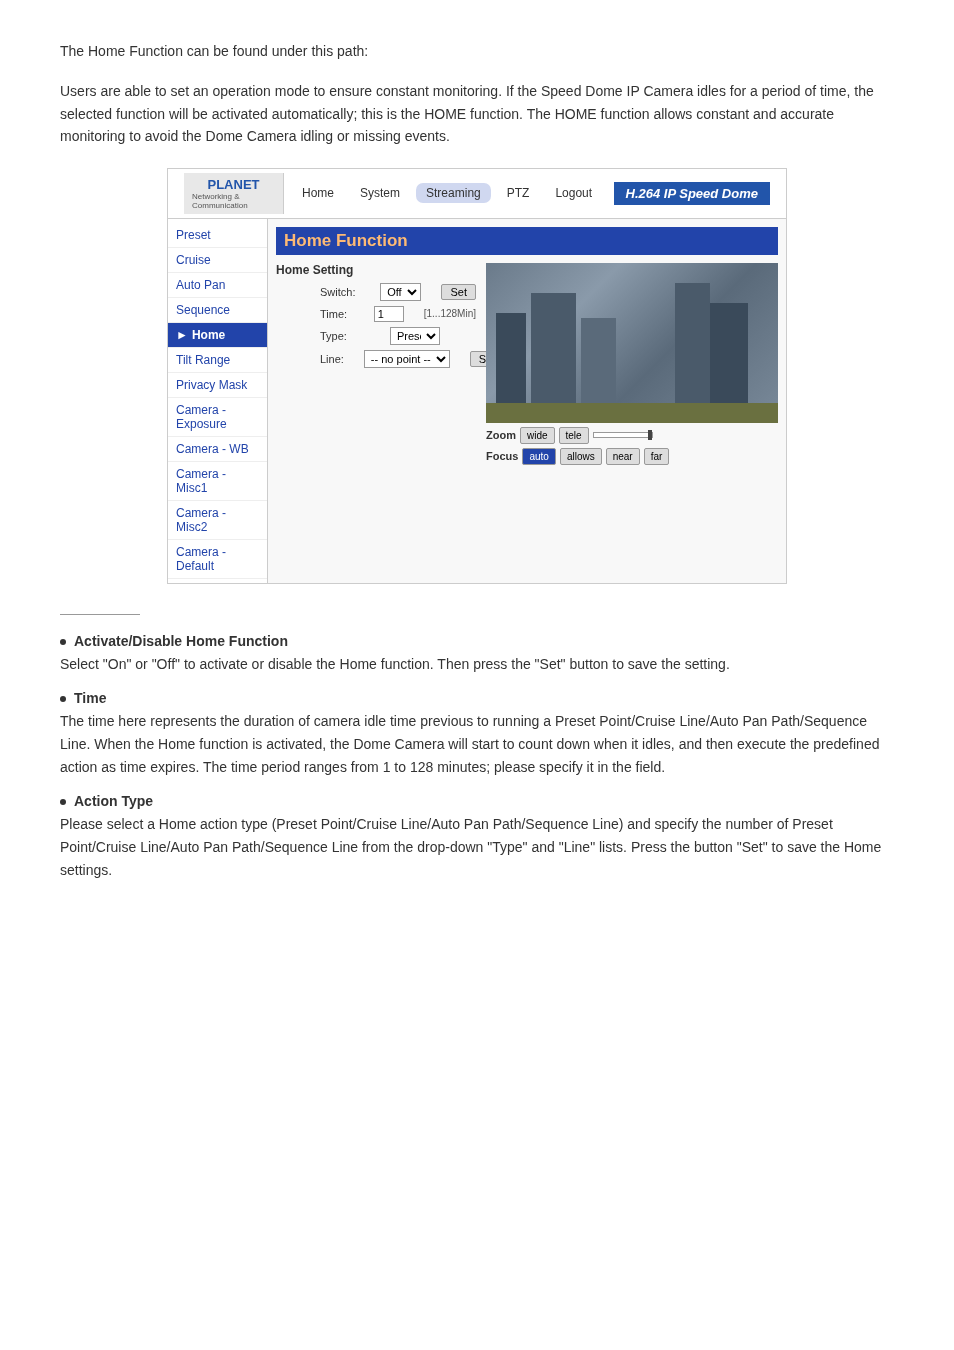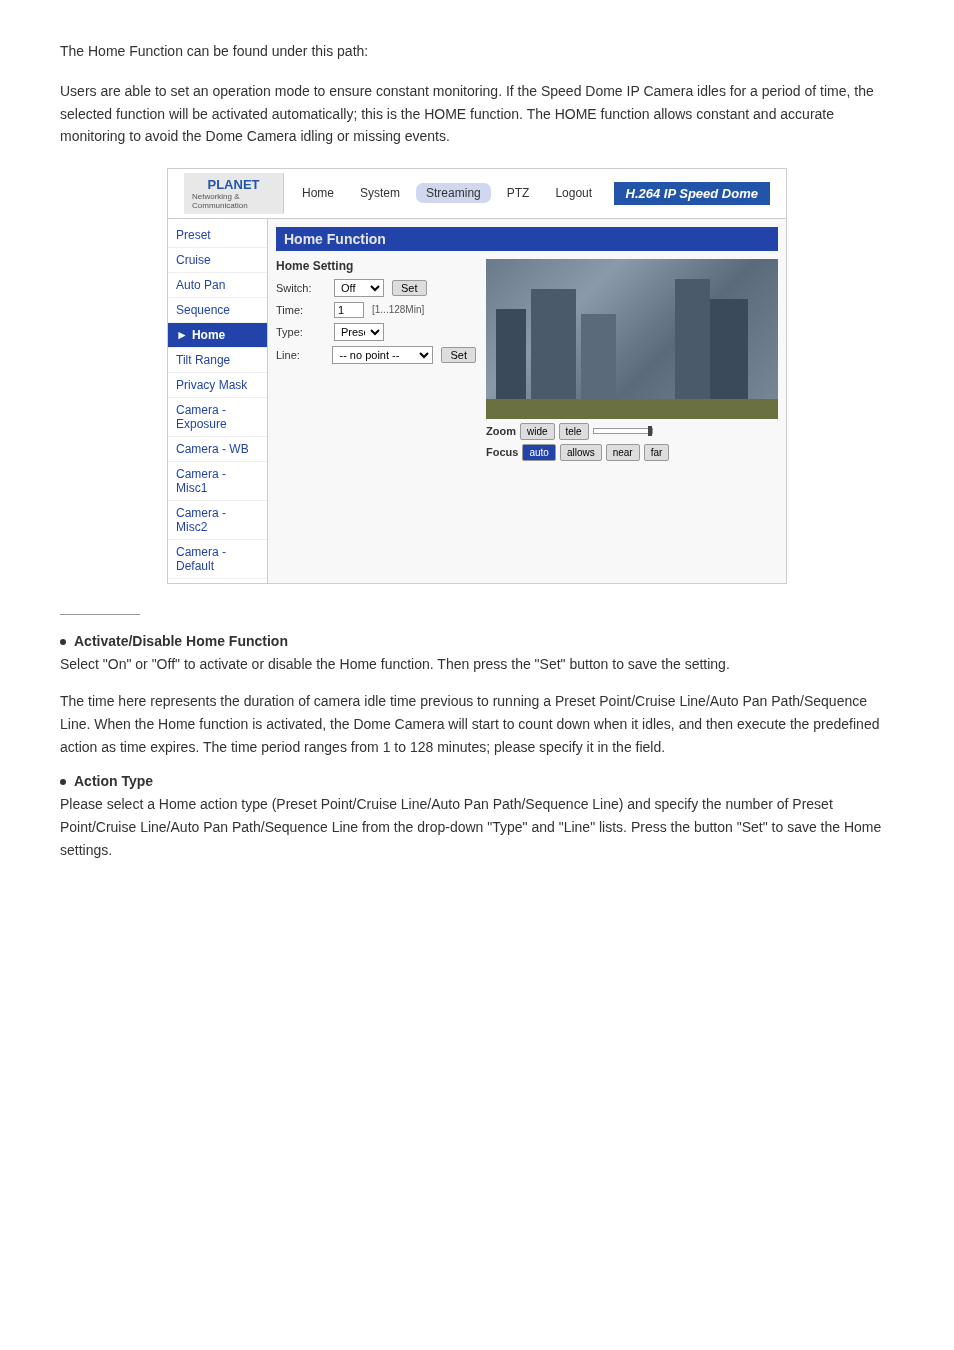--- a/index.html
+++ b/index.html
@@ -102,23 +102,23 @@
       font-weight: bold;
     }
     
     .panel {
       flex: 1;
       padding: 8px;
       background: #f8f8f8;
     }
     .panel-title {
       background: #2244aa;
-      color: #e5e5e5;
+      color: #fdba74;
       padding: 4px 8px;
-      font-size: 14px;
+      font-size: 17px;
       font-weight: bold;
       margin-bottom: 8px;
     }
     .section-title {
       font-weight: bold;
       font-size: 12px;
       margin-bottom: 6px;
     }
     .panel-body {
       display: flex;
@@ -126,21 +126,22 @@
     }
     .settings-col {
       flex: 0 0 auto;
       width: 200px;
     }
     .setting-row {
       display: flex;
       align-items: center;
       margin-bottom: 5px;
       font-size: 11px;
-      gap: 8px;
+      gap: 20px;
+      margin-left: 44px;
     }
     .setting-label {
       width: 50px;
       font-size: 11px;
     }
     .setting-select {
       font-size: 11px;
       padding: 1px 2px;
       border: 1px solid #999;
       background: #fff;
@@ -380,20 +381,24 @@
 <div class="divider-line"></div>
 
 <div class="bullet-section">
 
   <div class="bullet-item">
     <div class="bullet-dot"></div>
     <span class="bullet-title">Activate/Disable Home Function</span>
   </div>
   <p class="paragraph">Select "On" or "Off" to activate or disable the Home function. Then press the "Set" button to save the setting.</p>
 
+  <div class="bullet-item">
+    <div class="bullet-dot"></div>
+    <span class="bullet-title">Time</span>
+  </div>
   <p class="paragraph">The time here represents the duration of camera idle time previous to running a Preset Point/Cruise Line/Auto Pan Path/Sequence Line. When the Home function is activated, the Dome Camera will start to count down when it idles, and then execute the predefined action as time expires. The time period ranges from 1 to 128 minutes; please specify it in the field.</p>
 
   <div class="bullet-item">
     <div class="bullet-dot"></div>
     <span class="bullet-title">Action Type</span>
   </div>
   <p class="paragraph">Please select a Home action type (Preset Point/Cruise Line/Auto Pan Path/Sequence Line) and specify the number of Preset Point/Cruise Line/Auto Pan Path/Sequence Line from the drop-down "Type" and "Line" lists. Press the button "Set" to save the Home settings.</p>
 
 </div>
 

